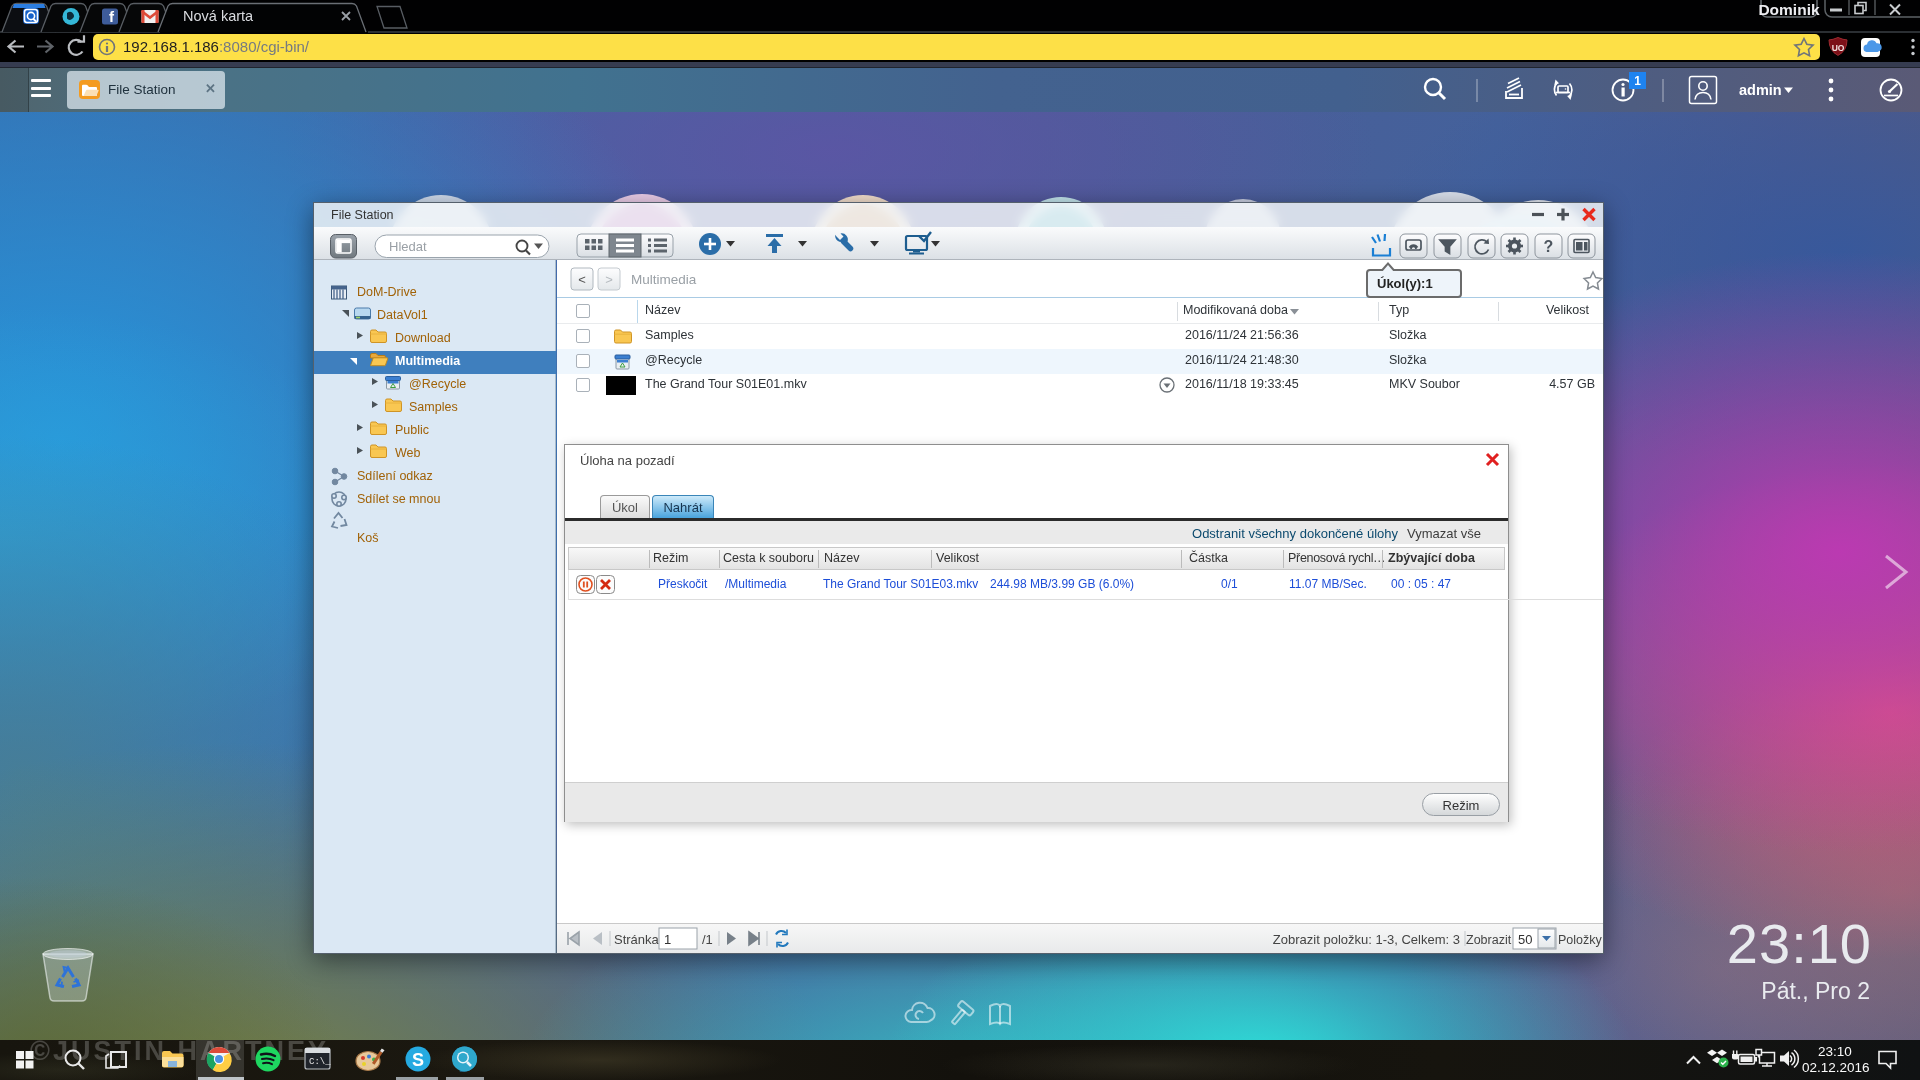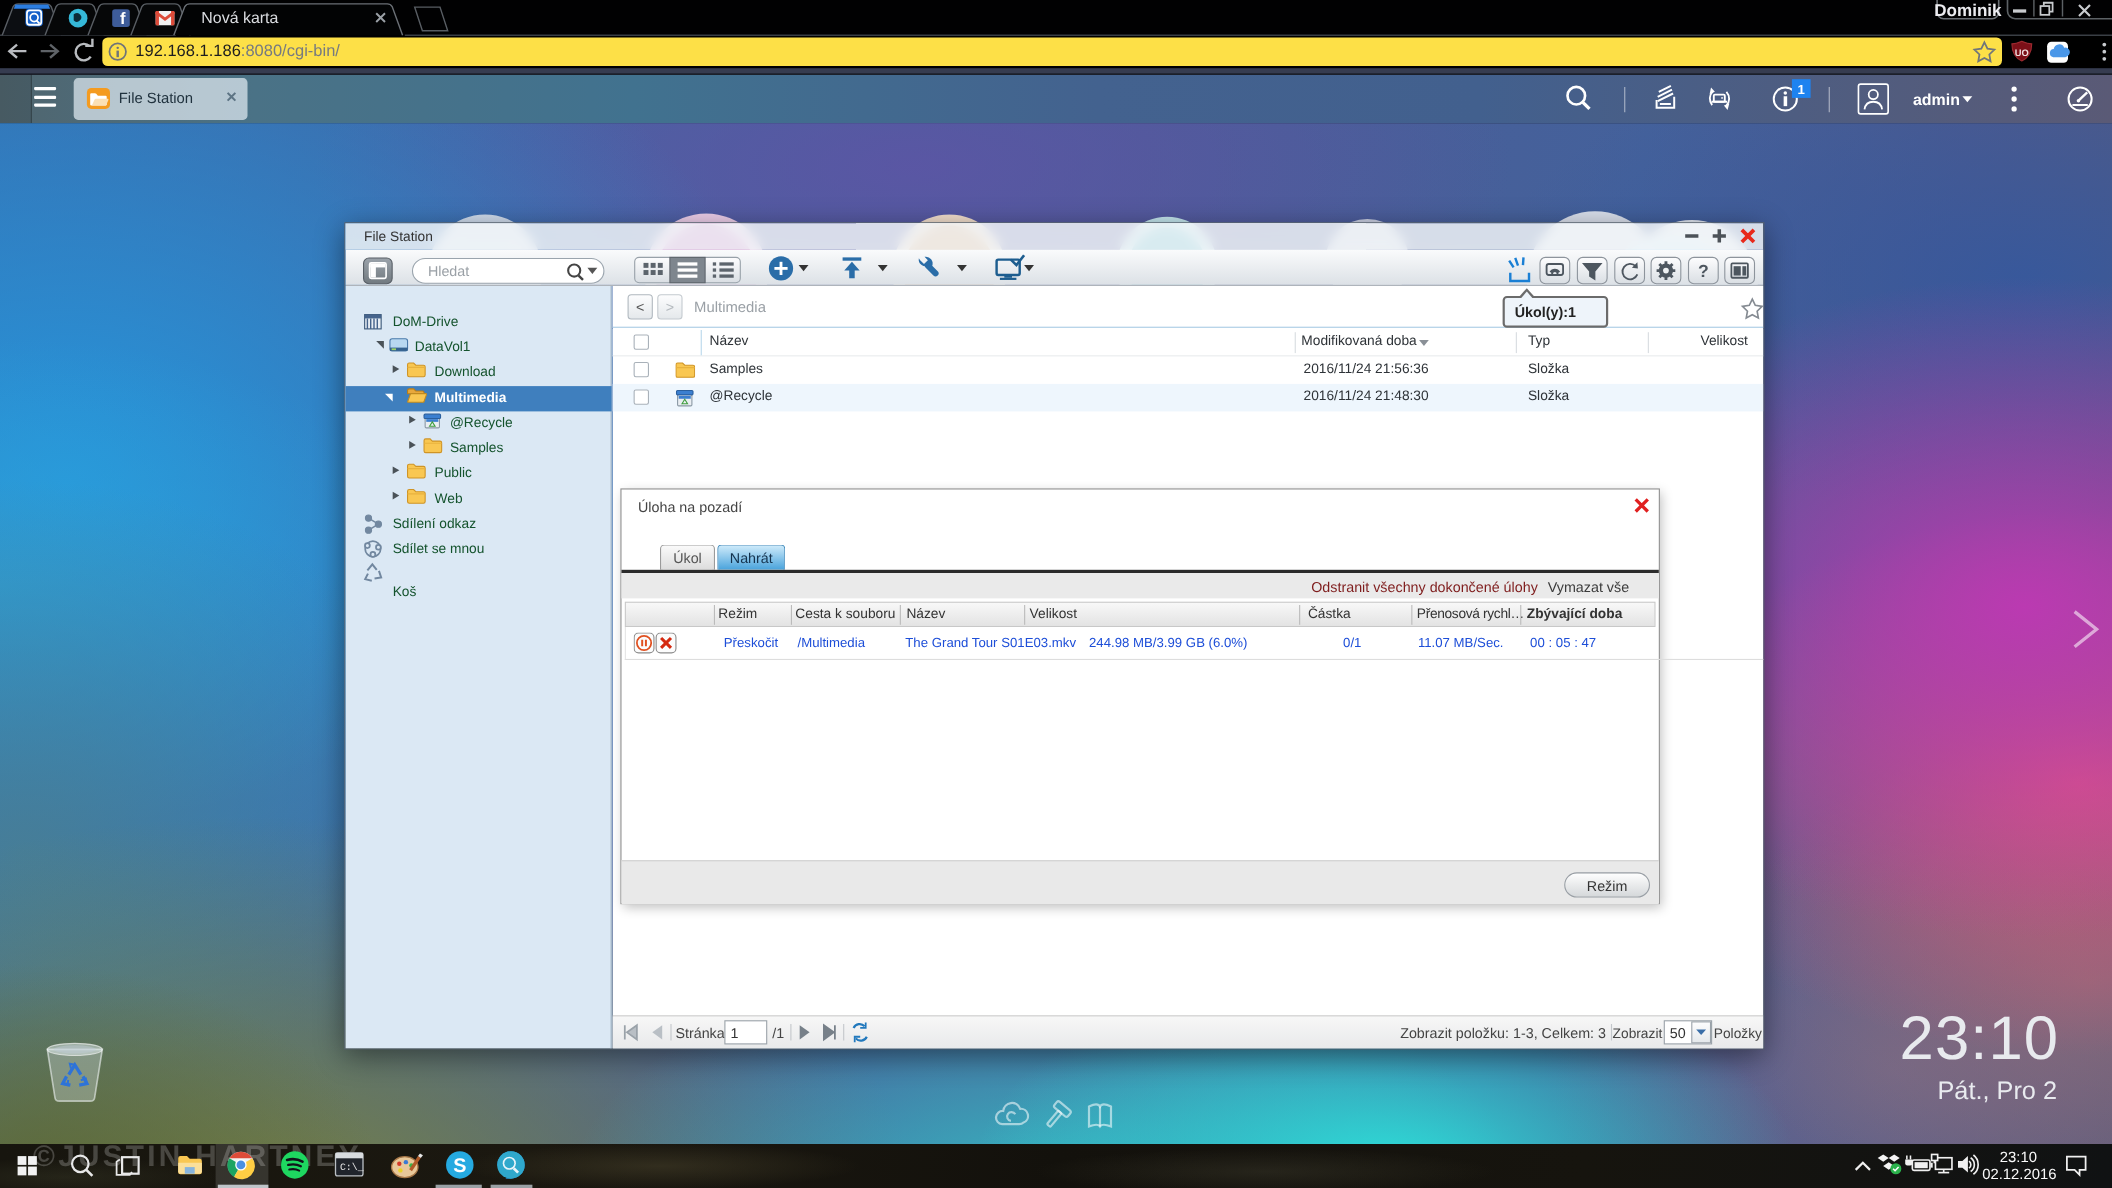--- a/index.html
+++ b/index.html
@@ -64,21 +64,21 @@
 #crumb { left:0; top:0; width:1046px; height:38px; background:#fff; border-bottom:1px solid #a9cbe4; }
 
 
 #lhead { left:0; top:39px; width:1046px; height:25px; background:#fff; border-bottom:1px solid #e9ebed; font-size:12.5px; color:#2e3338; }
 
 
 .lrow { position:absolute; left:0; width:1046px; height:25px; font-size:12.5px; color:#2e3338; }
 
 
 #wfooter { left:0; top:663px; width:1046px; height:31px; background:linear-gradient(#f7f7f7,#e8e9ea); border-top:1px solid #c9c9c9; font-size:13px; color:#444; }
-.trow { position:absolute; font-size:12.5px; color:#14532d; height:23px; line-height:23px; }
+.trow { position:absolute; font-size:12.5px; color:#a16207; height:23px; line-height:23px; }
 
 
 #taskpanel { left:250px; top:241px; width:945px; height:378px; background:#fff; border:1px solid #8e8e8e; box-shadow:2px 3px 10px rgba(0,0,0,0.25); }
 
 
 #tooltip { left:1366px; top:269px; width:96px; height:29px; background:#eef4fa; border:2px solid #6b6b6b; border-radius:4px; font-size:13px; font-weight:bold; color:#222; }
 #tooltip .arrow { position:absolute; left:12px; top:-9px; width:0; height:0; border-left:8px solid transparent; border-right:8px solid transparent; border-bottom:9px solid #6b6b6b; }
 #tooltip .arrow2 { position:absolute; left:14px; top:-6px; width:0; height:0; border-left:6px solid transparent; border-right:6px solid transparent; border-bottom:7px solid #eef4fa; }
 
 
@@ -533,20 +533,32 @@
       <div class="abs" style="left:19px;top:5px;width:14px;height:14px;border:1px solid #a9b1b9;border-radius:2px;background:#fff;"></div>
       <svg style="position:absolute;left:57px;top:4px;" width="17" height="17">
         <rect x="2" y="5" width="13" height="11" rx="1" fill="#e9eef2" stroke="#8a98a4"></rect>
         <rect x="1" y="2" width="15" height="4" rx="1" fill="#3b7fd0" stroke="#2a5f9e"></rect>
         <rect x="3" y="7" width="11" height="2.5" fill="#3b7fd0"></rect>
         <path d="M6,14 l2.5,-4 l2.5,4 z" fill="none" stroke="#3f9e3f" stroke-width="1"></path>
       </svg>
       <div class="abs" style="left:88px;top:4px;">@Recycle</div>
       <div class="abs" style="left:628px;top:4px;">2016/11/24 21:48:30</div>
       <div class="abs" style="left:832px;top:4px;">Složka</div>
+    </div>
+    <div class="lrow" style="top:113px;">
+      <div class="abs" style="left:19px;top:5px;width:14px;height:14px;border:1px solid #a9b1b9;border-radius:2px;background:#fff;"></div>
+      <div class="abs" style="left:49px;top:3px;width:30px;height:19px;background:#000;"></div>
+      <div class="abs" style="left:88px;top:4px;">The Grand Tour S01E01.mkv</div>
+      <svg style="position:absolute;left:602px;top:4px;" width="16" height="16">
+        <circle cx="8" cy="8" r="7" fill="none" stroke="#6a7076" stroke-width="1.3"></circle>
+        <path d="M4.5,6.5 l7,0 l-3.5,4.5 z" fill="#6a7076"></path>
+      </svg>
+      <div class="abs" style="left:628px;top:4px;">2016/11/18 19:33:45</div>
+      <div class="abs" style="left:832px;top:4px;">MKV Soubor</div>
+      <div class="abs" style="left:938px;top:4px;width:100px;text-align:right;">4.57 GB</div>
     </div>
     <div class="abs" id="wfooter">
       <svg width="1046" height="30" style="position:absolute;left:0;top:0;">
         <g fill="#9aa2a9">
           <path d="M11,8 l0,13 M22,8 l-9,6.5 l9,6.5 z" stroke="#9aa2a9" stroke-width="1.6" fill="#b9bfc5"></path>
           <path d="M45,8 l-9,6.5 l9,6.5 z" fill="#b9bfc5"></path>
         </g>
         <line x1="53" y1="7" x2="53" y2="22" stroke="#c3c7cb"></line>
         <text x="57" y="19.5" font-size="13" fill="#444" font-family="Liberation Sans">Stránka</text>
         <rect x="102" y="4" width="38" height="21" fill="#fff" stroke="#9aa2a9"></rect>
@@ -577,21 +589,21 @@
     <div class="abs" style="left:15px;top:8px;font-size:13px;color:#444;">Úloha na pozadí</div>
     <svg style="position:absolute;left:919px;top:6px;" width="18" height="18">
       <path d="M3,3 l11,11 M14,3 l-11,11" stroke="#e02020" stroke-width="3"></path>
     </svg>
 
     <div class="abs" style="left:35px;top:50px;width:50px;height:23px;background:linear-gradient(#fafafa,#dcdcdc);border:1px solid #9a9a9a;border-bottom:none;border-radius:4px 4px 0 0;font-size:13px;color:#555;text-align:center;line-height:23px;">Úkol</div>
     <div class="abs" style="left:87px;top:50px;width:62px;height:23px;background:linear-gradient(#cdeafa,#49a3dc);border:1px solid #3a85b8;border-bottom:none;border-radius:4px 4px 0 0;font-size:13px;color:#15334e;text-align:center;line-height:23px;">Nahrát</div>
     <div class="abs" style="left:0px;top:73px;width:943px;height:2.5px;background:#2b2b2b;"></div>
 
     <div class="abs" style="left:0px;top:75.5px;width:943px;height:23px;background:#eaeaea;">
-      <div class="abs" style="right:110px;top:5px;font-size:13px;color:#7f1d1d;">Odstranit všechny dokončené úlohy</div>
+      <div class="abs" style="right:110px;top:5px;font-size:13px;color:#0c4a6e;">Odstranit všechny dokončené úlohy</div>
       <div class="abs" style="right:27px;top:5px;font-size:13px;color:#3c3c3c;">Vymazat vše</div>
     </div>
 
     <div class="abs" style="left:3px;top:102px;width:937px;height:23px;background:linear-gradient(#f8f8f8,#e3e3e3);border:1px solid #c8c8c8;font-size:12.5px;color:#333;">
       <div class="abs" style="left:84px;top:3px;">Režim</div>
       <div class="abs" style="left:154px;top:3px;">Cesta k souboru</div>
       <div class="abs" style="left:255px;top:3px;">Název</div>
       <div class="abs" style="left:367px;top:3px;">Velikost</div>
       <div class="abs" style="left:620px;top:3px;">Částka</div>
       <div class="abs" style="left:719px;top:3px;letter-spacing:-0.3px;">Přenosová rychl…</div>

